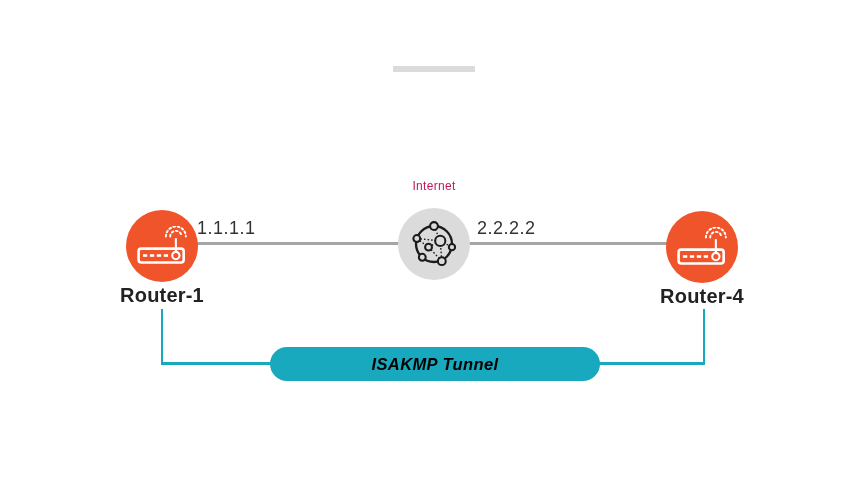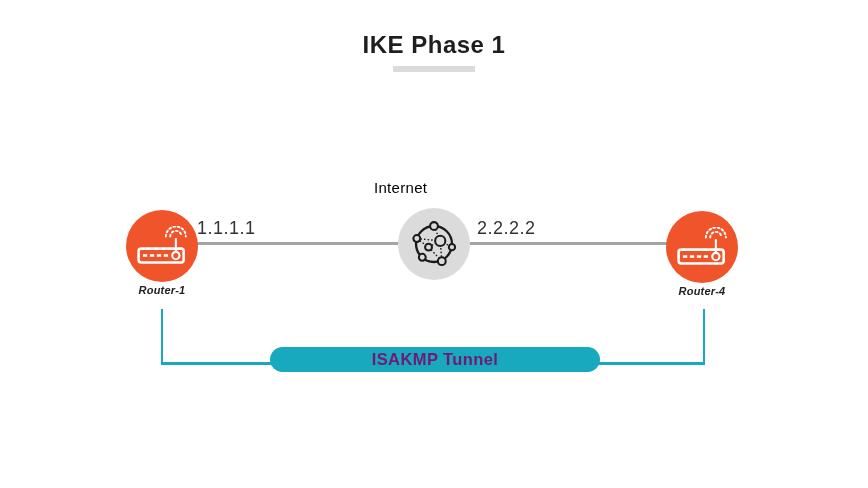--- a/index.html
+++ b/index.html
@@ -36,27 +36,27 @@
   }
   .router-circle{background:var(--accent-orange);}
   .internet-circle{background:var(--internet-bg);}
   #router1-circle{left:126px;top:210px;}
   #router2-circle{left:666px;top:211px;}
   #internet-circle{left:398px;top:208px;}
 
   
   .node-label{
     position:absolute;width:140px;text-align:center;
-    font-size:11px;font-weight:700;color:#222222;letter-spacing:0.2px;font-style:italic;
+    font-size:20px;font-weight:700;color:#222222;letter-spacing:0.2px;
   }
   #router1-label{left:92px;top:284px;}
   #router2-label{left:632px;top:285px;}
   .internet-label{
-    position:absolute;left:374px;top:179px;width:120px;
-    font-size:15px;font-weight:400;color:#000000;letter-spacing:0.3px;
+    position:absolute;left:374px;top:179px;width:120px;text-align:center;
+    font-size:12px;font-weight:400;color:#be185d;letter-spacing:0.3px;
   }
 
   
   .wan-line{position:absolute;top:242px;height:3px;background:var(--line-gray);}
   #wan-line-left{left:197px;width:202px;}
   #wan-line-right{left:469px;width:202px;}
   .ip-label{
     position:absolute;top:218px;height:20px;width:202px;text-align:left;
     font-size:18px;color:#333333;letter-spacing:0.5px;
   }
@@ -66,34 +66,33 @@
   
   .tunnel-vline{position:absolute;width:2px;background:var(--accent-teal);}
   #tunnel-vline-left{left:161px;top:309px;height:56px;}
   #tunnel-vline-right{left:703px;top:309px;height:56px;}
   .tunnel-hline{position:absolute;top:362px;height:3px;background:var(--accent-teal);}
   #tunnel-hline-left{left:161px;width:120px;}
   #tunnel-hline-right{left:585px;width:120px;}
 
   
   .tunnel-pill{
-    position:absolute;left:270px;top:347px;width:330px;height:25px;
+    position:absolute;left:270px;top:347px;width:330px;height:34px;
     background:var(--accent-teal);border-radius:17px;
     display:flex;align-items:center;justify-content:center;
-    color:#701a75;font-size:16.5px;font-weight:700;letter-spacing:0.4px;
+    color:#000000;font-size:16.5px;font-weight:700;letter-spacing:0.4px;font-style:italic;
   }
 
   .icon-svg{display:block;}
 </style>
 </head>
 <body>
 
 <div class="canvas">
 
-  <div class="title">IKE Phase 1</div>
   <div class="title-underline"></div>
 
   <div class="wan-line" id="wan-line-left"></div>
   <div class="wan-line" id="wan-line-right"></div>
   <div class="ip-label" id="ip-left">1.1.1.1</div>
   <div class="ip-label" id="ip-right">2.2.2.2</div>
 
   <div class="tunnel-vline" id="tunnel-vline-left"></div>
   <div class="tunnel-vline" id="tunnel-vline-right"></div>
   <div class="tunnel-hline" id="tunnel-hline-left"></div>

